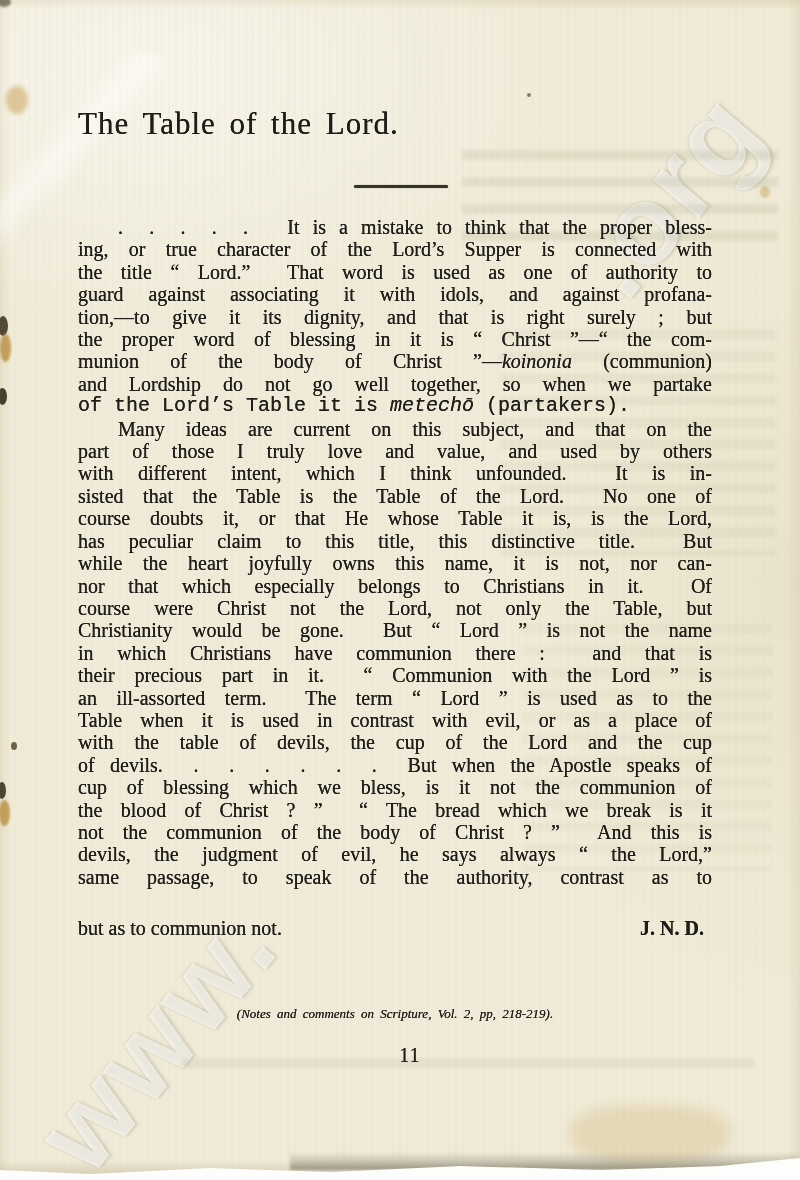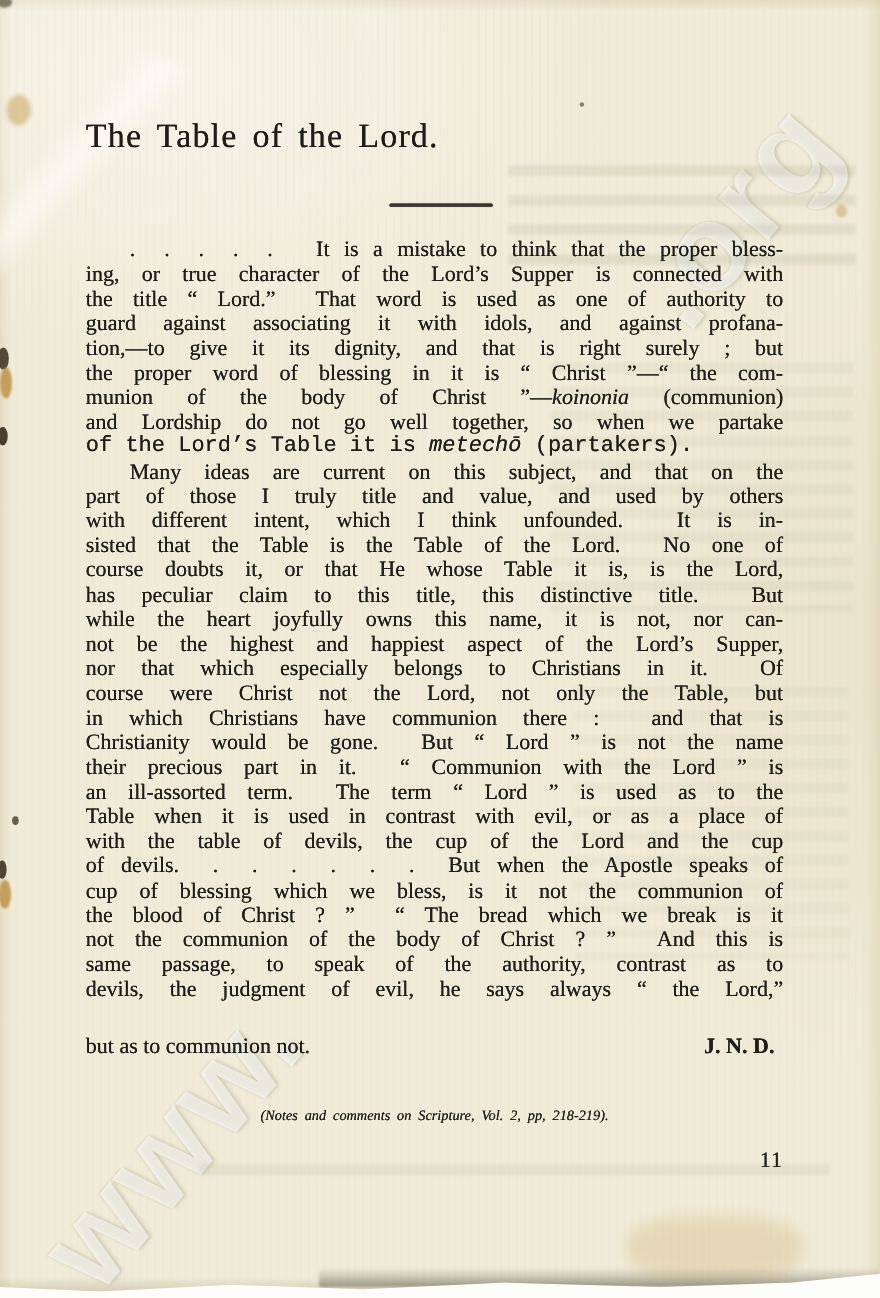--- a/index.html
+++ b/index.html
@@ -81,21 +81,21 @@
   .line.split { display:flex; justify-content:space-between; text-align-last:auto;margin-top:29px; }
   .sig { padding-right:8px;font-weight:bold; }
   .it { font-style:italic; }
   .citation {
     position:absolute; left:78px; top:1006px; width:634px;
     text-align:center; font-style:italic; font-size:13px;
     word-spacing:3px; color:#22211d; text-shadow:0 0 .4px currentColor;
   }
   .pagenum {
     position:absolute; left:78px; top:1044px; width:634px;
-    text-align:right; font-size:20px; letter-spacing:1px;
+    text-align:center; font-size:20px; letter-spacing:1px;
     padding-left:30px; box-sizing:border-box;
     color:#22211d; text-shadow:0 0 .5px currentColor;
   }
 </style>
 </head>
 <body>
 
 <div class="page">
 
   <div class="texture"></div>
@@ -129,41 +129,40 @@
       <div class="line indent">. &nbsp;. &nbsp;. &nbsp;. &nbsp;. &nbsp;&nbsp;It is a mistake to think that the proper bless-</div>
       <div class="line">ing, or true character of the Lord’s Supper is connected with</div>
       <div class="line">the title “ Lord.”&nbsp; That word is used as one of authority to</div>
       <div class="line">guard against associating it with idols, and against profana-</div>
       <div class="line">tion,—to give it its dignity, and that is right surely ; but</div>
       <div class="line">the proper word of blessing in it is “ Christ ”—“ the com-</div>
       <div class="line"><span>munion of the body of Christ ”—</span><span class="it">koinonia</span><span> (communion)</span></div>
       <div class="line">and Lordship do not go well together, so when we partake</div>
       <div class="line noj"><span>of the Lord’s Table it is </span><span class="it">metechō</span><span> (partakers).</span></div>
       <div class="line indent">Many ideas are current on this subject, and that on the</div>
-      <div class="line">part of those I truly title and value, and used by others</div>
+      <div class="line">part of those I truly love and value, and used by others</div>
       <div class="line">with different intent, which I think unfounded.&nbsp; It is in-</div>
       <div class="line">sisted that the Table is the Table of the Lord.&nbsp; No one of</div>
       <div class="line">course doubts it, or that He whose Table it is, is the Lord,</div>
       <div class="line">has peculiar claim to this title, this distinctive title.&nbsp; But</div>
       <div class="line">while the heart joyfully owns this name, it is not, nor can-</div>
-      <div class="line">not be the highest and happiest aspect of the Lord’s Supper,</div>
       <div class="line">nor that which especially belongs to Christians in it.&nbsp; Of</div>
       <div class="line">course were Christ not the Lord, not only the Table, but</div>
+      <div class="line">Christianity would be gone.&nbsp; But “ Lord ” is not the name</div>
       <div class="line">in which Christians have communion there :&nbsp; and that is</div>
-      <div class="line">Christianity would be gone.&nbsp; But “ Lord ” is not the name</div>
       <div class="line">their precious part in it.&nbsp; “ Communion with the Lord ” is</div>
       <div class="line">an ill-assorted term.&nbsp; The term “ Lord ” is used as to the</div>
       <div class="line">Table when it is used in contrast with evil, or as a place of</div>
       <div class="line">with the table of devils, the cup of the Lord and the cup</div>
       <div class="line">of devils. &nbsp;. &nbsp;. &nbsp;. &nbsp;. &nbsp;. &nbsp;.&nbsp; But when the Apostle speaks of</div>
       <div class="line">cup of blessing which we bless, is it not the communion of</div>
       <div class="line">the blood of Christ ? ”&nbsp; “ The bread which we break is it</div>
       <div class="line">not the communion of the body of Christ ? ”&nbsp; And this is</div>
+      <div class="line">devils, the judgment of evil, he says always “ the Lord,”</div>
       <div class="line">same passage, to speak of the authority, contrast as to</div>
-      <div class="line">devils, the judgment of evil, he says always “ the Lord,”</div>
       <div class="line split">
         <span>but as to communion not.</span>
         <span class="sig">J. N. D.</span>
       </div>
     </div>
 
   <div class="citation">(Notes and comments on Scripture, Vol. 2, pp, 218-219).</div>
   <div class="pagenum">11</div>
 
 </div>

